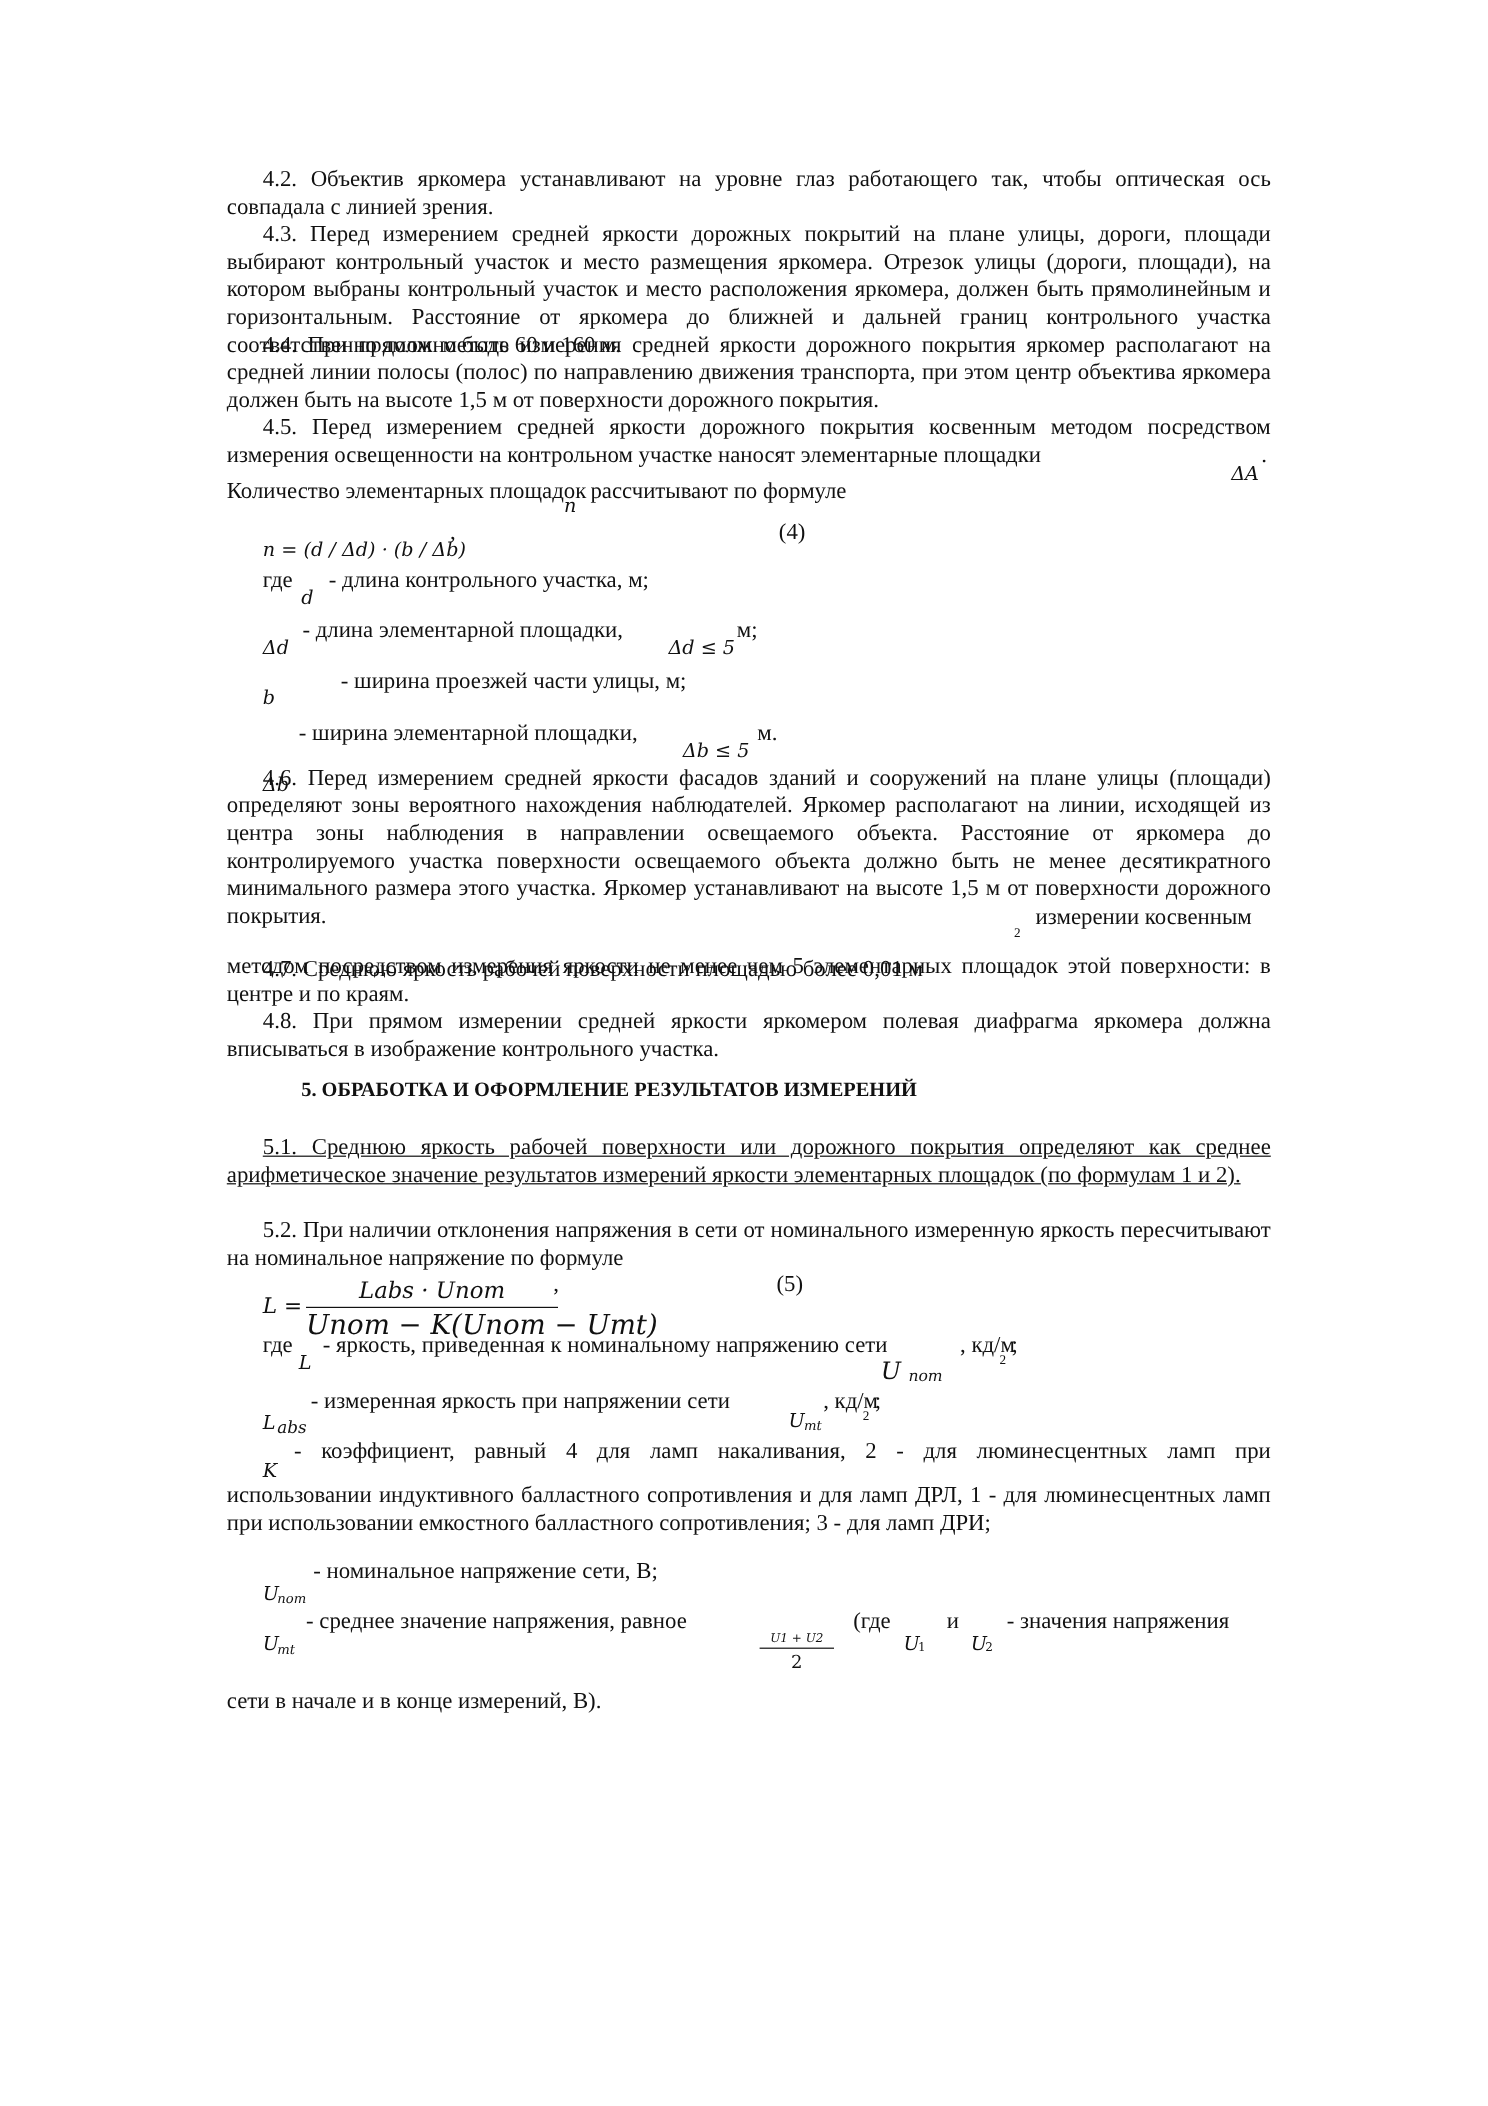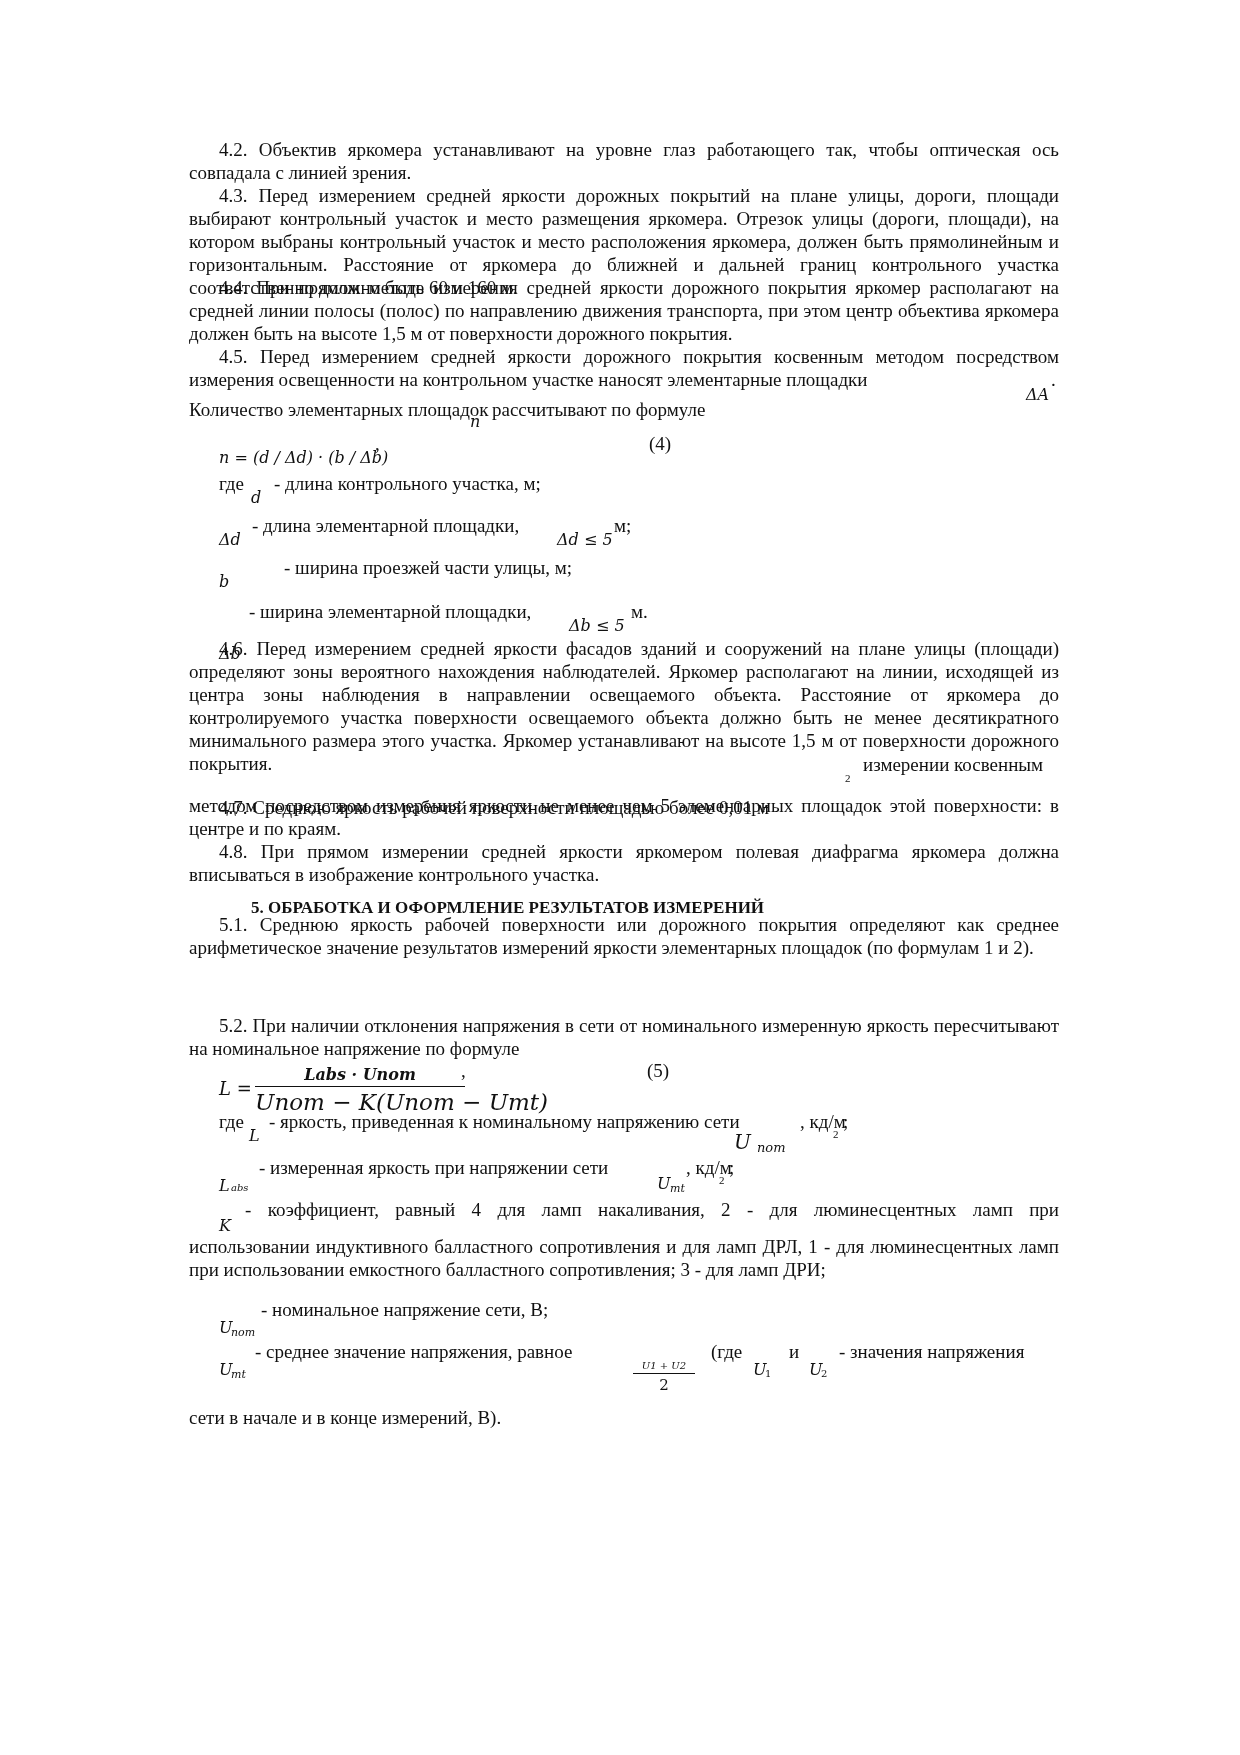--- a/index.html
+++ b/index.html
@@ -54,43 +54,43 @@
   <div class="p ind" style="top:487px;">4.6. Перед измерением средней яркости фасадов зданий и сооружений на плане улицы (площади) определяют зоны вероятного нахождения наблюдателей. Яркомер располагают на линии, исходящей из центра зоны наблюдения в направлении освещаемого объекта. Расстояние от яркомера до контролируемого участка поверхности освещаемого объекта должно быть не менее десятикратного минимального размера этого участка. Яркомер устанавливают на высоте 1,5 м от поверхности дорожного покрытия.</div>
 
   <span class="line" style="left:30px;top:603px;width:835px;text-align:justify;margin-top:43px;">4.7. Среднюю яркость рабочей поверхности площадью более 0,01 м</span>
   <span class="sup2" style="left:656px;top:622px;">2</span>
   <span class="line" style="left:674px;top:603px;">измерении косвенным</span>
   <div class="p" style="top:644px;">методом посредством измерения яркости не менее чем 5 элементарных площадок этой поверхности: в центре и по краям.</div>
   <div class="p ind" style="top:690px;">4.8. При прямом измерении средней яркости яркомером полевая диафрагма яркомера должна вписываться в изображение контрольного участка.</div>
 
   <div class="h" style="left:30px;top:748px;">5. ОБРАБОТКА И ОФОРМЛЕНИЕ РЕЗУЛЬТАТОВ ИЗМЕРЕНИЙ</div>
 
-  <div class="p ind" style="top:763px;">5.1. Среднюю яркость рабочей поверхности или дорожного покрытия определяют как среднее арифметическое значение результатов измерений яркости элементарных площадок (по формулам 1 и 2).</div>
+  <div class="p ind" style="top:795px;text-decoration:underline;">5.1. Среднюю яркость рабочей поверхности или дорожного покрытия определяют как среднее арифметическое значение результатов измерений яркости элементарных площадок (по формулам 1 и 2).</div>
   <div class="p ind" style="top:864px;">5.2. При наличии отклонения напряжения в сети от номинального измеренную яркость пересчитывают на номинальное напряжение по формуле</div>
 
   <span class="line" style="left:272px;top:909px;">,</span>
   <span class="line" style="left:458px;top:909px;">(5)</span>
   <span class="m" style="left:30px;top:928px;font-size:18px;">L =</span>
   <div class="frac" style="left:66px;top:915px;width:210px;">
-    <div class="m" style="position:relative;font-size:16px;font-weight:bold;">Labs · Unom</div>
+    <div class="m" style="position:relative;font-size:19px;">Labs · Unom</div>
     <div class="bar" style="margin:2px 0;"></div>
     <div class="m" style="position:relative;font-size:23px;">Unom − K(Unom − Umt)</div>
   </div>
 
   <span class="line" style="left:30px;top:960px;">где</span>
   <span class="m" style="left:60px;top:976px;">L</span>
   <span class="line" style="left:80px;top:960px;">- яркость, приведенная к номинальному напряжению сети</span>
   <span class="m" style="left:545px;top:980px;font-size:20px;">U</span>
   <span class="m" style="left:568px;top:990px;font-size:13px;">nom</span>
   <span class="line" style="left:611px;top:960px;">, кд/м</span>
   <span class="sup2" style="left:644px;top:978px;">2</span>
   <span class="line" style="left:654px;top:960px;">;</span>
 
   <span class="m" style="left:30px;top:1026px;">L</span>
-  <span class="m" style="left:42px;top:1032px;font-size:10px;">abs</span>
+  <span class="m" style="left:42px;top:1032px;font-size:14px;">abs</span>
   <span class="line" style="left:70px;top:1006px;">- измеренная яркость при напряжении сети</span>
   <span class="m" style="left:468px;top:1024px;">U</span>
   <span class="m" style="left:481px;top:1032px;font-size:11px;">mt</span>
   <span class="line" style="left:497px;top:1006px;">, кд/м</span>
   <span class="sup2" style="left:530px;top:1024px;">2</span>
   <span class="line" style="left:540px;top:1006px;">;</span>
 
   <span class="m" style="left:30px;top:1066px;">K</span>
   <span class="line" style="left:56px;top:1048px;width:814px;text-align:justify;text-align-last:justify;white-space:normal;">- коэффициент, равный 4 для ламп накаливания, 2 - для люминесцентных ламп при</span>
   <div class="p" style="top:1085px;">использовании индуктивного балластного сопротивления и для ламп ДРЛ, 1 - для люминесцентных ламп при использовании емкостного балластного сопротивления; 3 - для ламп ДРИ;</div>

